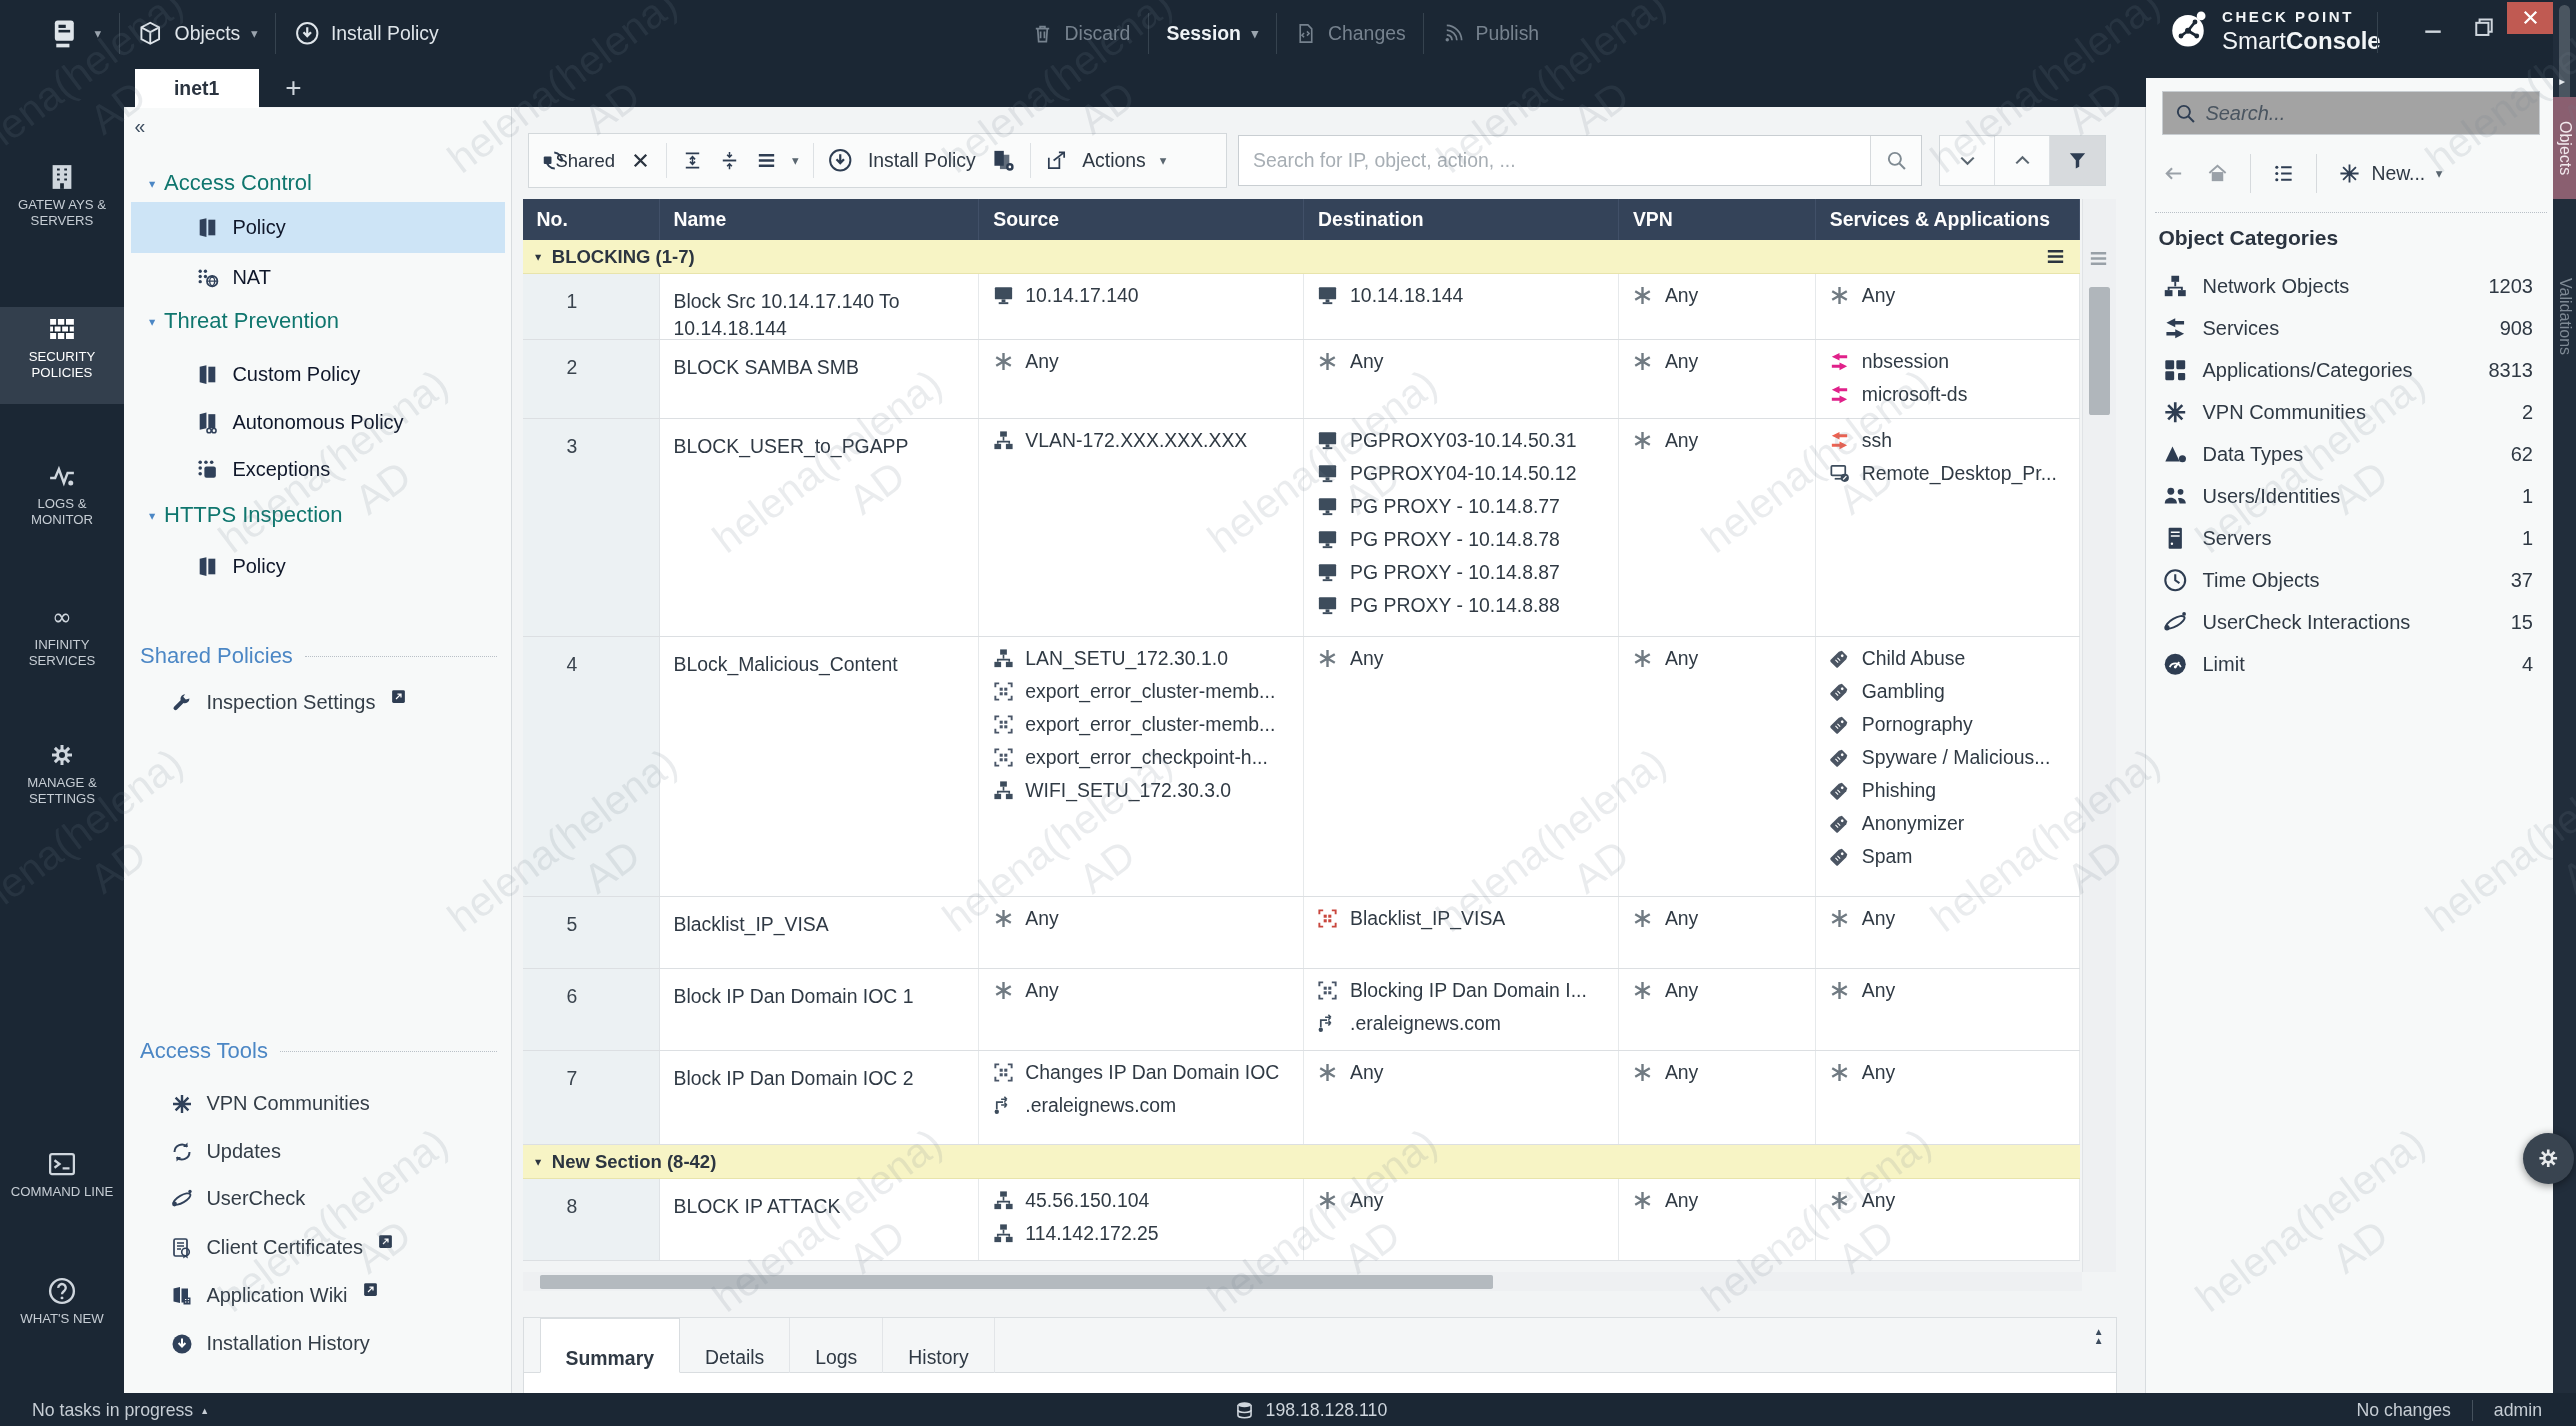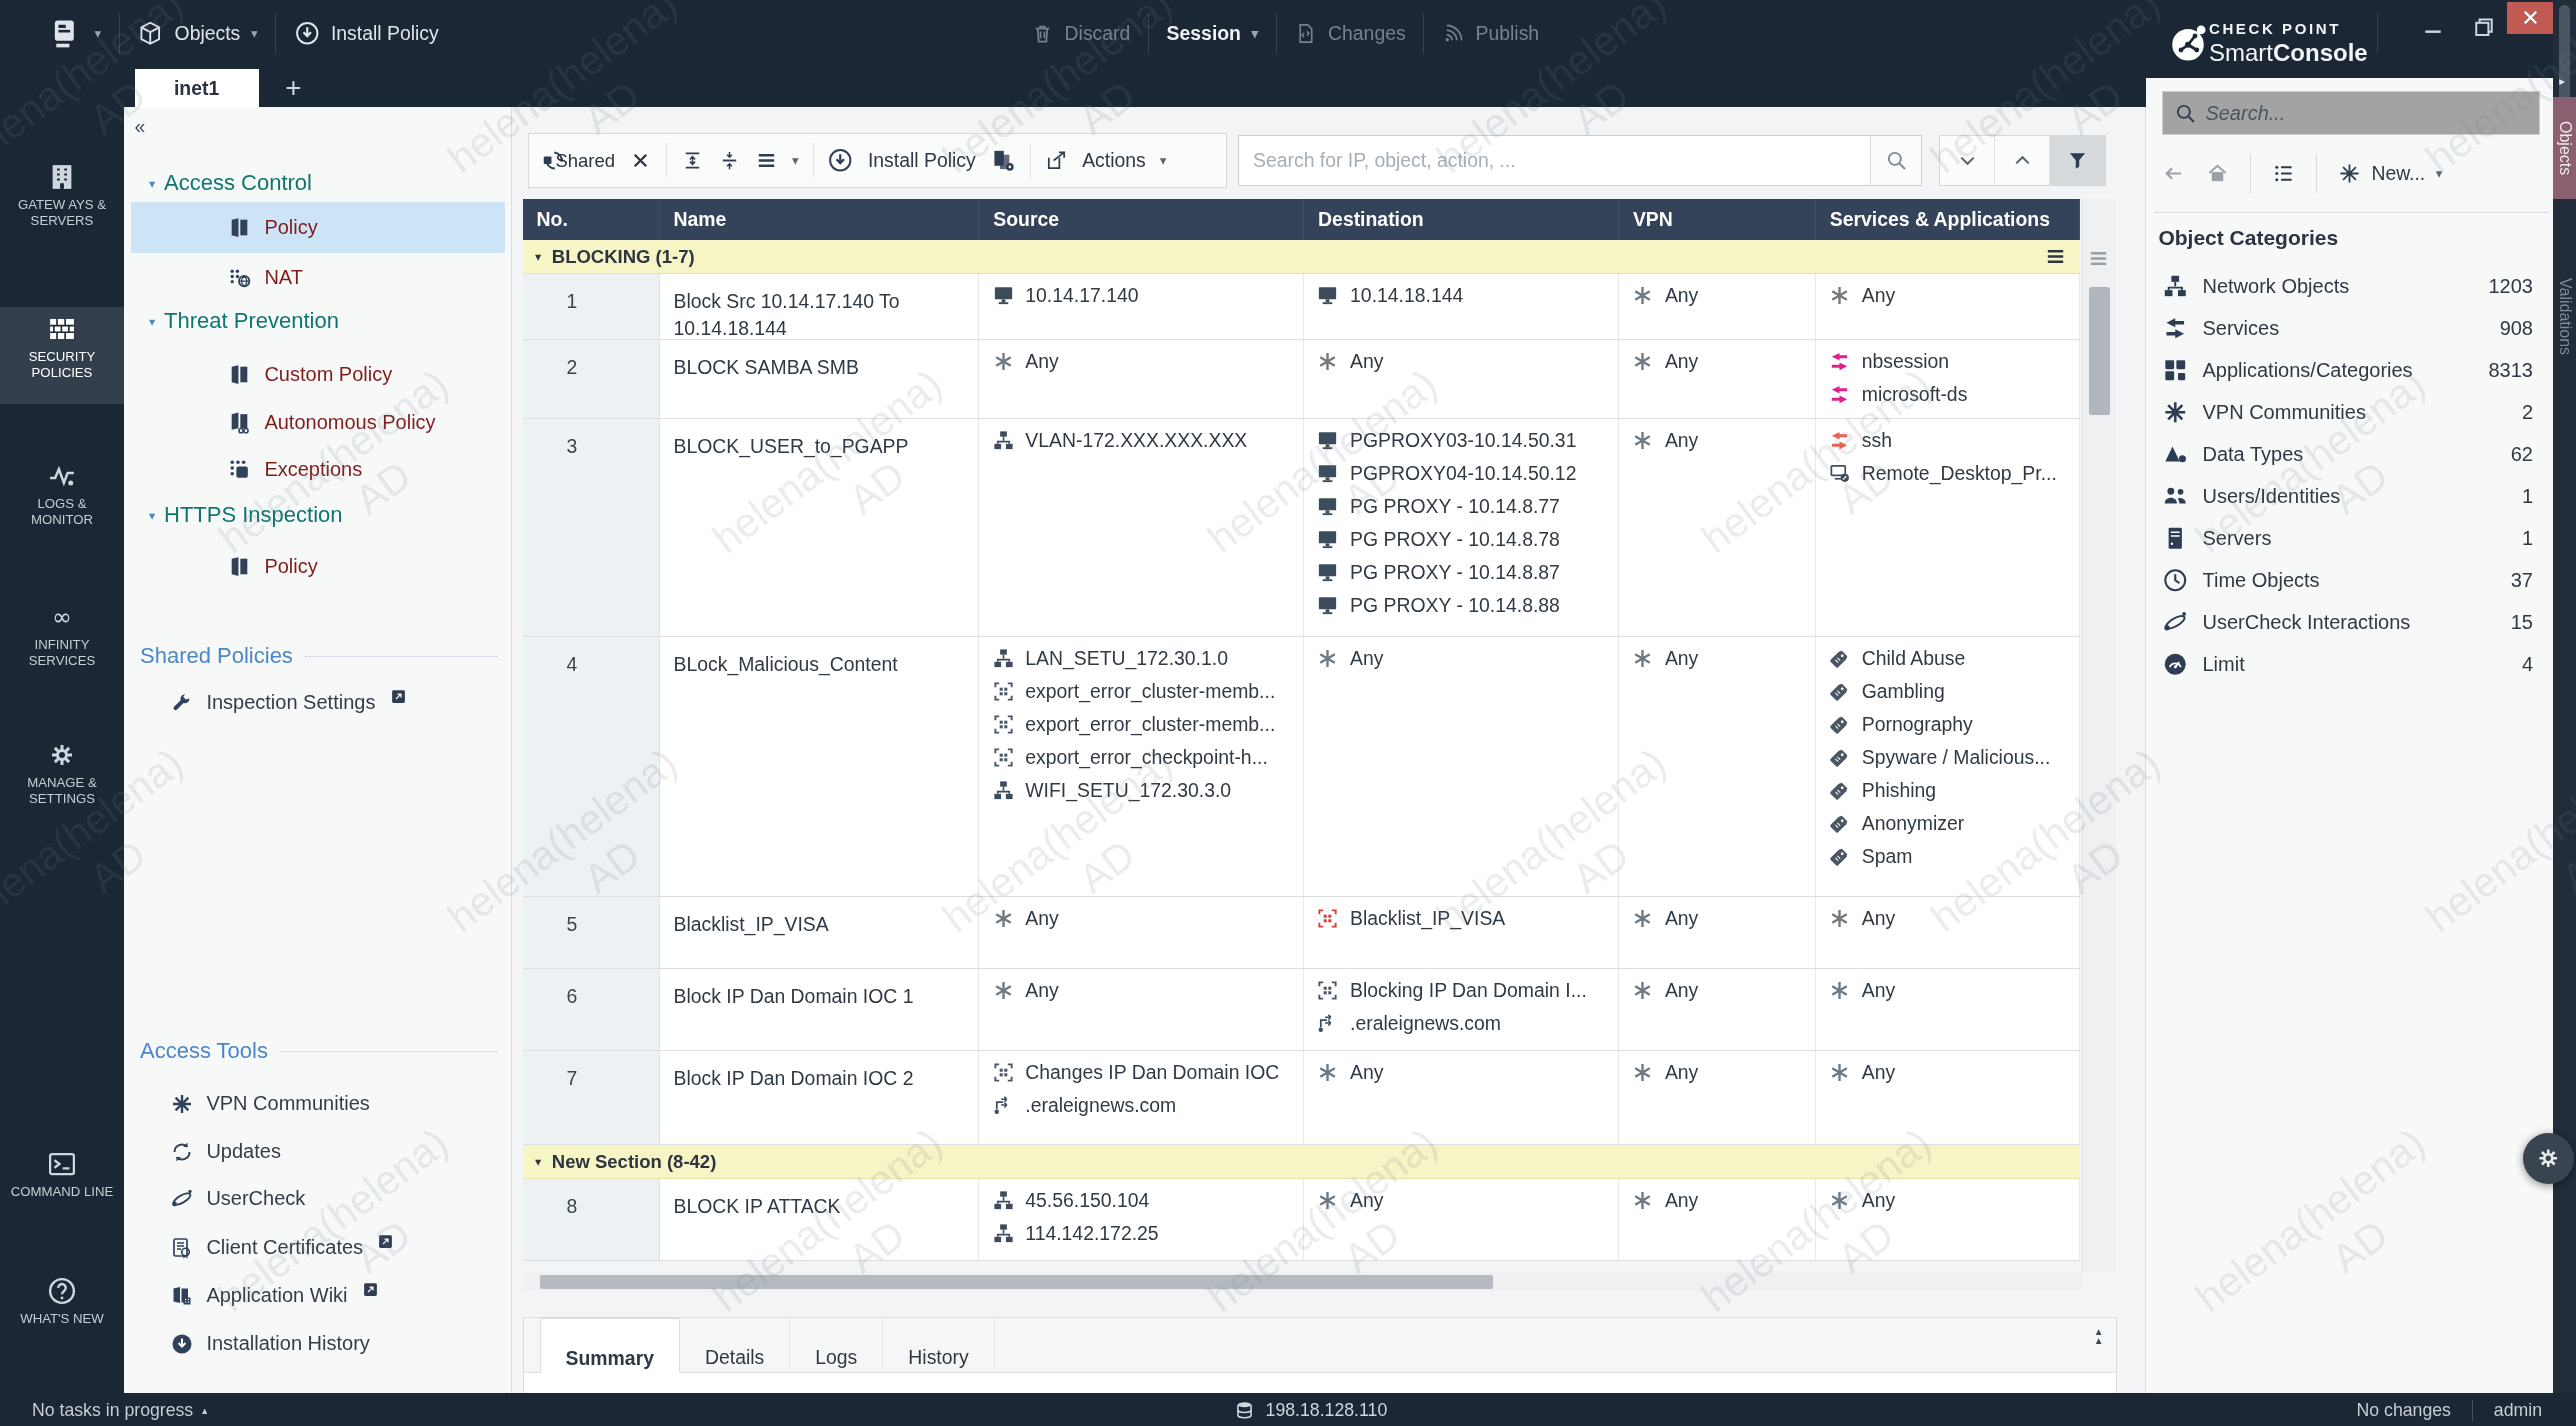--- a/index.html
+++ b/index.html
@@ -9,21 +9,21 @@
   .ic svg{width:100%;height:100%;display:block}
   
   .titlebar{position:absolute;left:0;top:0;width:2576px;height:78px;background:#1b2734;z-index:5}
   .tb-left{position:absolute;left:49px;top:0;height:66px;display:flex;align-items:center;gap:17.7px}
   .tb-mid{position:absolute;left:1031px;top:0;height:66px;display:flex;align-items:center;gap:17.7px}
   .tb-item{display:flex;align-items:center;gap:10.6px;color:#dfe5ea;font-size:19.4px;cursor:default}
   .tb-item.muted{color:#76828e}
   .tb-item.bright{color:#eef2f5;font-weight:bold}
   .caret{font-size:13.2px;color:#9aa4ae}
   .vdiv{width:0.9px;height:41px;background:#36434f}
-  .brand{position:absolute;left:2167px;top:20px;display:flex;align-items:center;gap:0}
+  .brand{position:absolute;left:2167px;top:8px;display:flex;align-items:flex-start;gap:13px}
   .brand-top{color:#f2f5f7;font-size:15px;font-weight:bold;letter-spacing:2.6px}
   .brand-bot{color:#f2f5f7;font-size:24px;margin-top:1.8px}
   .winbtn{position:absolute;top:14px;width:32px;height:26.5px;color:#cfd6dd}
   .closebox{position:absolute;left:2507px;top:1.8px;width:46px;height:32px;background:#c05a52;display:flex;align-items:center;justify-content:center;color:#fff}
   .ic48{width:42px;height:42px}.ic40{width:35px;height:35px}.ic30{width:26.5px;height:26.5px}.ic24{width:21px;height:21px}
   
   .tabrow{position:absolute;left:124px;top:66px;width:2022px;height:41px;background:#1b2734;z-index:6}
   .ptab{position:absolute;left:10.6px;top:2.6px;width:124px;height:39px;background:#fff;color:#2b3440;font-size:19.4px;font-weight:bold;display:flex;align-items:center;justify-content:center}
   .addtab{position:absolute;left:150px;top:2.6px;width:39px;height:39px;color:#cfd6dd;font-size:28px;display:flex;align-items:center;justify-content:center}
   
@@ -33,21 +33,21 @@
   .rail-ic{width:30px;height:30px;color:#cfd6dd;margin-bottom:5.3px}
   .rail-item.active .rail-ic{color:#fff}
   .rail-label{display:block;font-size:13.2px;line-height:16px;padding:0 7px}
   
   .nav{position:absolute;left:124px;top:108px;width:388px;height:1285px;background:#f7f9f9;border-right:0.9px solid #d8dcdf;z-index:3}
   .navcollapse{position:absolute;left:10.6px;top:7px;font-size:19.4px;color:#3c4c5e}
   #nav-tree{position:absolute;left:0;top:0;width:388px;height:1285px}
   .nav-sec{position:absolute;left:25px;display:flex;align-items:center;gap:8.8px}
   .tcaret{font-size:12.4px;color:#4c87c5}
   .nav-sec-label{font-size:22px;color:#0f766e}
-  .nav-item{position:absolute;left:7px;width:374px;display:flex;align-items:center;gap:12.4px;padding-left:96px;color:#7f1d1d}
+  .nav-item{position:absolute;left:7px;width:374px;display:flex;align-items:center;gap:12.4px;padding-left:64px;color:#0f172a}
   .nav-item.sel{background:#cde4f6}
   .nav-item-label{font-size:20px}
   .nav-group-head{position:absolute;left:16px;width:357px;display:flex;align-items:center}
   .nav-group-label{font-size:22px;color:#4c87c5;white-space:nowrap}
   .gline{flex:1;border-top:1.8px dotted #b9c0c7;margin-left:12.4px;height:0}
   .nav-tool{position:absolute;left:0;width:388px;height:35px;display:flex;align-items:center;gap:12.4px;padding-left:46px;color:#333d47}
   .nav-tool .nav-item-label{font-size:20px}
   .extb{width:17px;height:17px;display:inline-block;margin:-12.4px 0 0 1.8px;color:#2e3d52}
   .extb svg{width:100%;height:100%}
   

